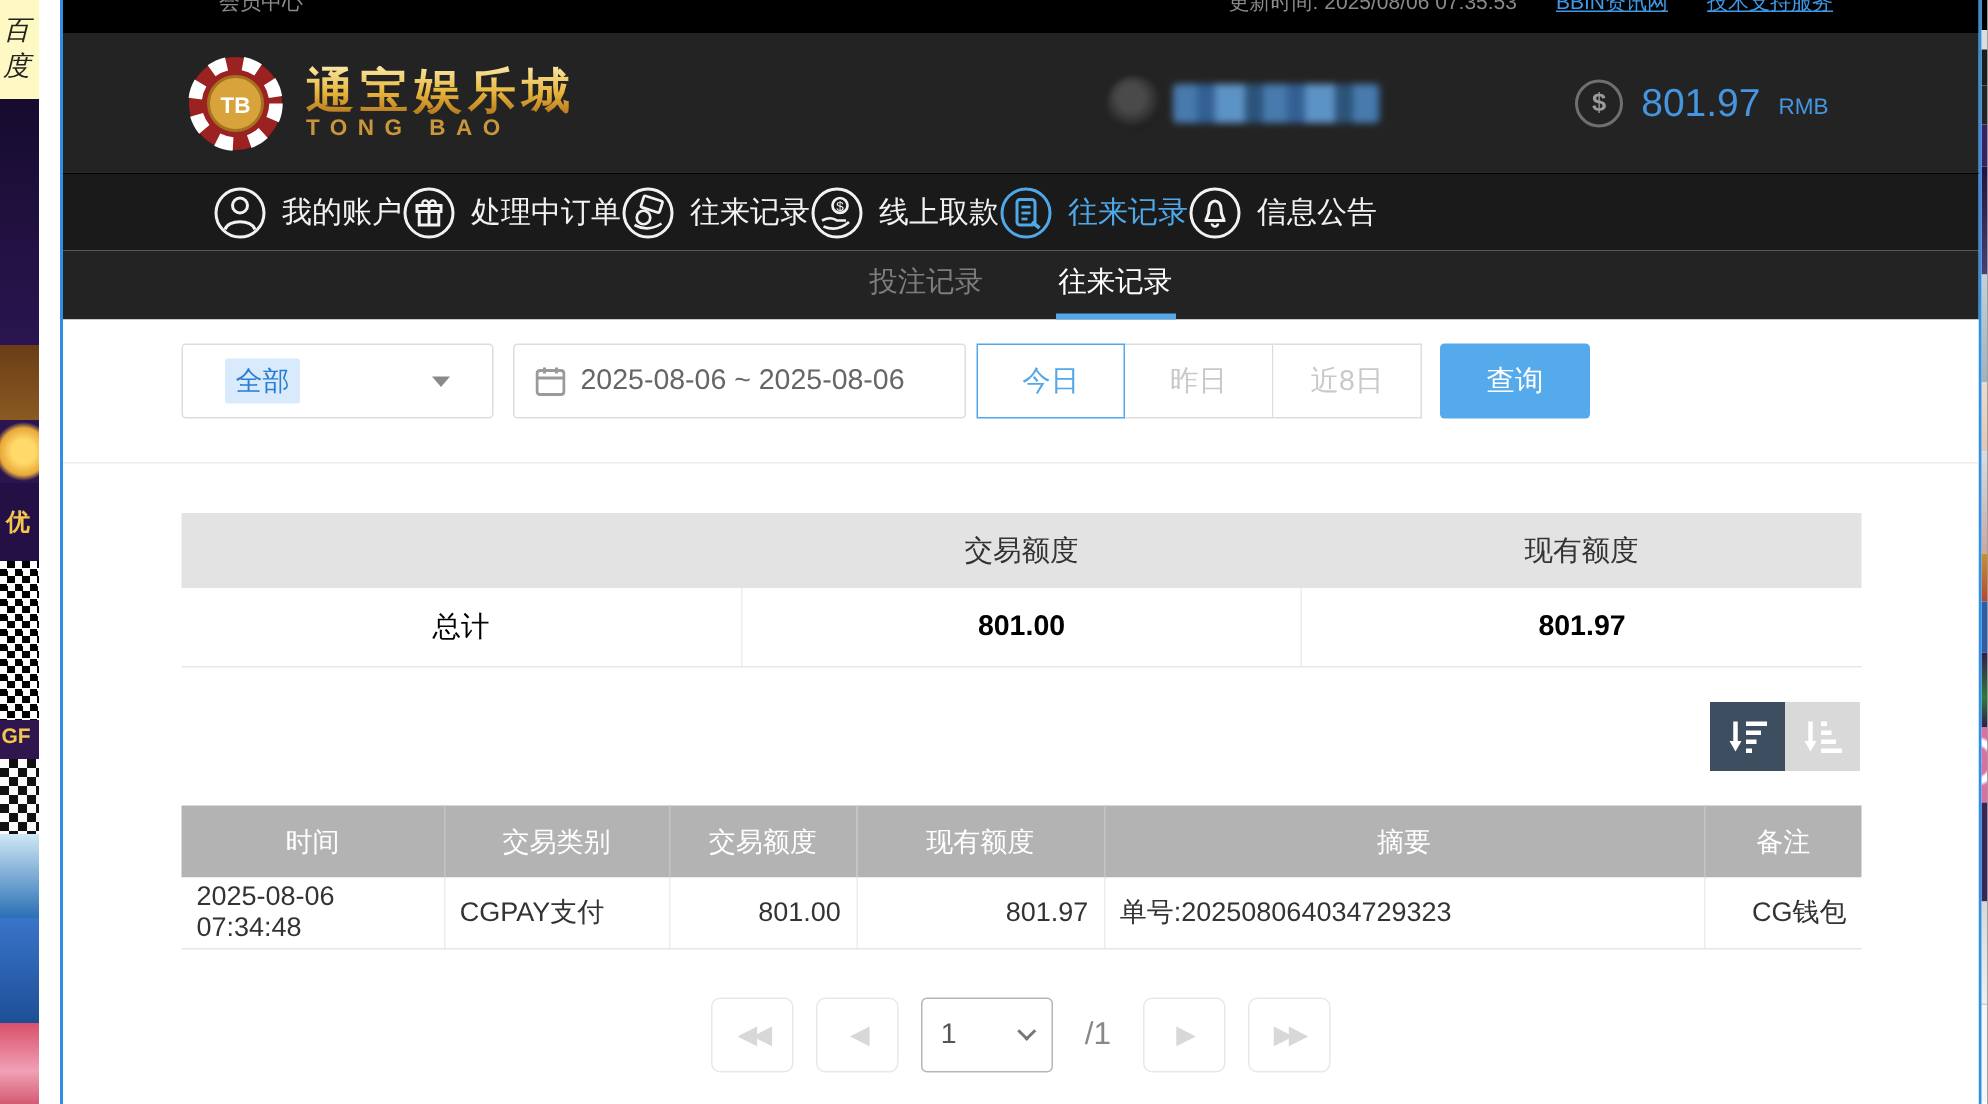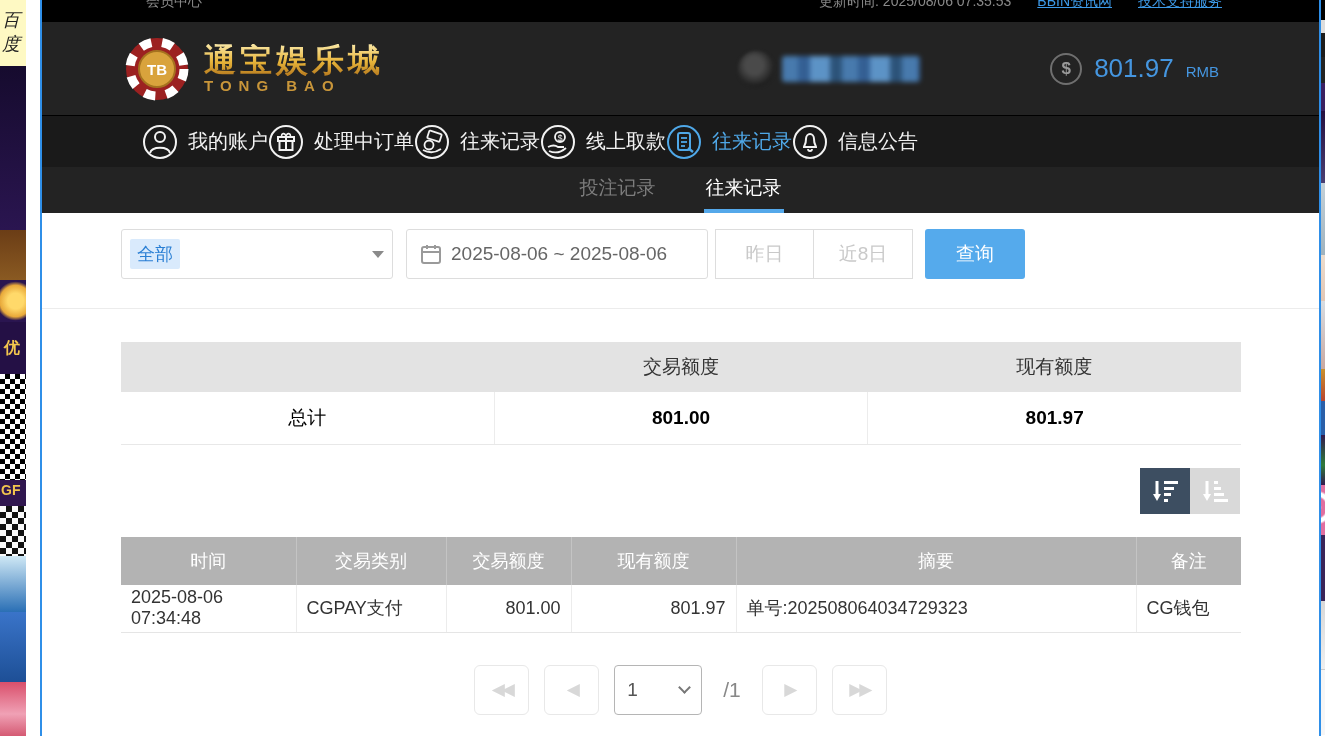--- a/index.html
+++ b/index.html
@@ -77,21 +77,21 @@
 
   
   .subtabs { height:46px; background:#232323; display:flex; justify-content:center; align-items:stretch; gap:46px; }
   .subtab { display:flex; align-items:center; font-size:19px; color:#7d7d7d; cursor:pointer; border-bottom:4px solid transparent; padding:0 2px; }
   .subtab.active { color:#fff; border-bottom-color:#54a8ea; }
 
   
   .content { background:#fff; padding:16px 79px 0 79px; }
   .filter-row { display:flex; align-items:center; }
   .ctl { height:50px; border:1px solid #ddd; border-radius:3px; background:#fff; display:flex; align-items:center; }
-  .type-select { width:272px; padding:0 8px; justify-content:space-between; cursor:pointer; }
+  .type-select { width:208px; padding:0 28px; justify-content:space-between; cursor:pointer; }
   .type-chip { background:#d9eafc; color:#2a7fd4; font-size:18px; padding:3px 7px; border-radius:2px; }
   .caret-down { width:0; height:0; border-left:6px solid transparent; border-right:6px solid transparent; border-top:7px solid #8a8a8a; }
   .date-ctl { width:302px; margin-left:13px; padding:0 14px; gap:10px; cursor:pointer; color:#666; font-size:19px; }
   .seg-group { display:flex; margin-left:7px; }
   .seg-btn { width:99px; height:50px; background:#fff; border:1px solid #ddd; border-left-width:0; font-size:19px; color:#c9c9c9;
              display:flex; align-items:center; justify-content:center; cursor:pointer; }
   .seg-btn:first-child { border-left-width:1px; }
   .seg-btn.active { border:1px solid #54a8ea; color:#54a8ea; }
   .query-btn { width:100px; height:50px; margin-left:12px; background:#55aaec; color:#fff; font-size:19px; border:none; border-radius:3px; cursor:pointer; }
 
@@ -113,21 +113,21 @@
   .sort-asc { background:#d9d9d9; }
 
   
   .records { margin-top:23px; width:1120px; border-collapse:collapse; table-layout:fixed; }
   .records th { background:#b3b3b3; color:#fff; font-weight:normal; font-size:18px; height:48px; border-right:1px solid #c4c4c4; }
   .records th:last-child { border-right:none; }
   .records td { height:47px; font-size:18px; color:#333; border-bottom:1px solid #e5e5e5; border-right:1px solid #ececec; padding:0 10px; background:#fff; }
   .records td:last-child { border-right:none; }
   .col-time { width:175px; } .col-type { width:150px; } .col-amt { width:125px; }
   .col-bal { width:165px; } .col-sum { width:400px; } .col-note { width:105px; }
-  td.al { text-align:left; } td.ar { text-align:right; } td.ac { text-align:left;margin-left:38px; }
+  td.al { text-align:left; } td.ar { text-align:right; } td.ac { text-align:right;margin-left:38px; }
 
   
   .pager { margin:32px 0 0 0; display:flex; justify-content:center; align-items:center; gap:15px; padding-bottom:36px; }
   .pg-btn { width:55px; height:50px; border:1px solid #e8e8e8; border-radius:6px; background:#fff; color:#d8d8d8; font-size:17px;
             display:flex; align-items:center; justify-content:center; letter-spacing:-3px; cursor:pointer; }
   .pg-select { width:88px; height:50px; border:1px solid #b5b5b5; border-radius:4px; background:#fff; display:flex; align-items:center;
                justify-content:space-between; padding:0 12px; font-size:19px; color:#555; cursor:pointer; }
   .chev { width:9px; height:9px; border-right:2px solid #777; border-bottom:2px solid #777; transform:rotate(45deg); margin-top:-4px; }
   .pg-total { font-size:21px; color:#888; margin:0 6px; }
 </style>
@@ -279,20 +279,21 @@
         <div class="ctl date-ctl">
           <svg width="20" height="20" viewBox="0 0 20 20">
             <rect x="1" y="3" width="18" height="16" rx="2" fill="none" stroke="#9a9a9a" stroke-width="2"></rect>
             <line x1="1" y1="8" x2="19" y2="8" stroke="#9a9a9a" stroke-width="2"></line>
             <line x1="6" y1="1" x2="6" y2="5" stroke="#9a9a9a" stroke-width="2"></line>
             <line x1="14" y1="1" x2="14" y2="5" stroke="#9a9a9a" stroke-width="2"></line>
           </svg>
           <span>2025-08-06 ~ 2025-08-06</span>
         </div>
         <div class="seg-group">
+          <div class="seg-btn active">今日</div>
           <div class="seg-btn">昨日</div>
           <div class="seg-btn">近8日</div>
         </div>
         <button class="query-btn">查询</button>
       </div>
 
       <div class="divider"></div>
 
       <div class="summary">
         <div class="sum-head">

